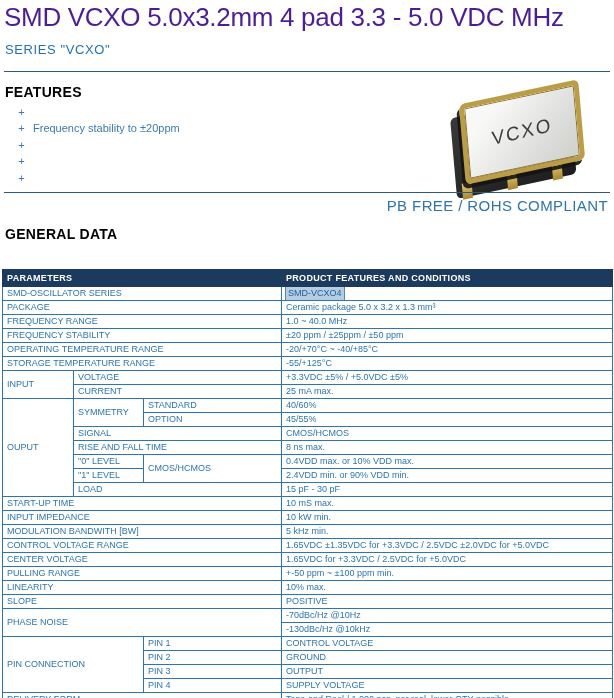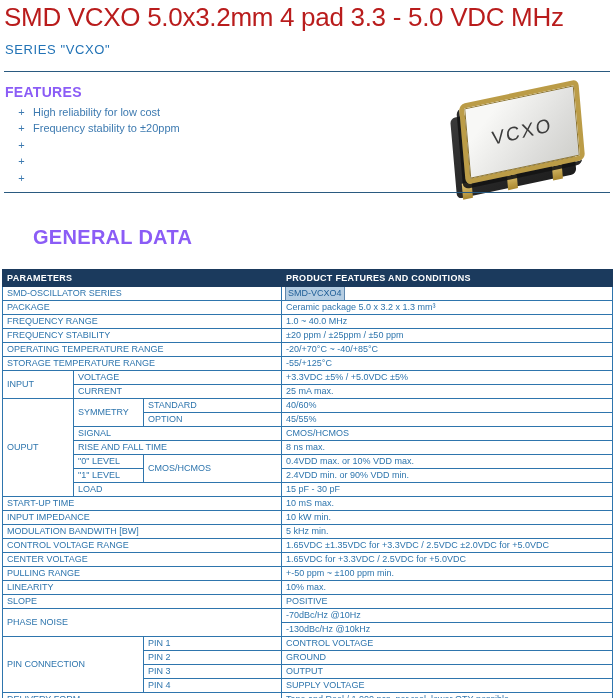--- a/index.html
+++ b/index.html
@@ -6,35 +6,35 @@
   html,body { background:#ffffff; }
   body { font-family:"Liberation Sans", sans-serif; }
   .page {
     position:relative; width:614px; height:698px; background:#fff;
     overflow:hidden; color:#2e75ad;
   }
 
   
   .title {
     position:absolute; left:4px; top:2px; font-size:26px; letter-spacing:-0.3px;
-    color:#b91c1c; white-space:nowrap;
+    color:#4c1d95; white-space:nowrap;
   }
   .series {
     position:absolute; left:5px; top:42px; font-size:13px; letter-spacing:0.6px;
     color:#2273b6;
   }
   .rule { position:absolute; left:4px; width:606px; height:1px; background:#2a5a80; }
   .rule1 { top:71px; }
   .rule2 { top:192px; }
 
   .section-heading {
-    position:absolute; left:5px; font-weight:bold; color:#8b5cf6; letter-spacing:0.3px;
+    position:absolute; left:5px; font-weight:bold; color:#000000; letter-spacing:0.3px;
   }
   .features-heading { top:84px; font-size:14px; }
-  .general-heading  { top:226px; font-size:20px;margin-left:28px; }
+  .general-heading  { top:226px; font-size:14px; }
 
   .features-list { position:absolute; left:10px; top:104px; list-style:none; width:400px; }
   .features-list li { display:flex; font-size:11px; line-height:16.4px; color:#3d7ab0; }
   .features-list .plus { width:23px; text-align:center; flex:0 0 23px; color:#3d7ab0; }
 
   .pbfree {
     position:absolute; right:6px; top:197px; font-size:15px; color:#2e75ad;
     letter-spacing:0.4px;
   }
 
@@ -85,21 +85,20 @@
 <div class="page">
 
   <div class="title">SMD VCXO 5.0x3.2mm 4 pad 3.3 - 5.0 VDC MHz</div>
   <div class="series">SERIES "VCXO"</div>
   <div class="rule rule1"></div>
 
   <div class="section-heading features-heading">FEATURES</div>
   <ul class="features-list">
     <li>
         <span class="plus">+</span>
-        <span>High reliability for low cost</span>
       </li>
     <li>
         <span class="plus">+</span>
         <span>Frequency stability to ±20ppm</span>
       </li>
     <li>
         <span class="plus">+</span>
       </li>
     <li>
         <span class="plus">+</span>
@@ -116,20 +115,21 @@
         <div class="chip-pad pad2"></div>
         <div class="chip-pad pad3"></div>
       </div>
       <div class="chip-top">
         <div class="chip-label">VCXO</div>
       </div>
     </div>
   </div>
 
   <div class="rule rule2"></div>
+  <div class="pbfree">PB FREE / ROHS COMPLIANT</div>
 
   <div class="section-heading general-heading">GENERAL DATA</div>
 
   <div class="table-wrap">
     <table>
       <colgroup>
         <col style="width:71px">
           <col style="width:70px">
           <col style="width:138px">
           <col style="width:331px">

